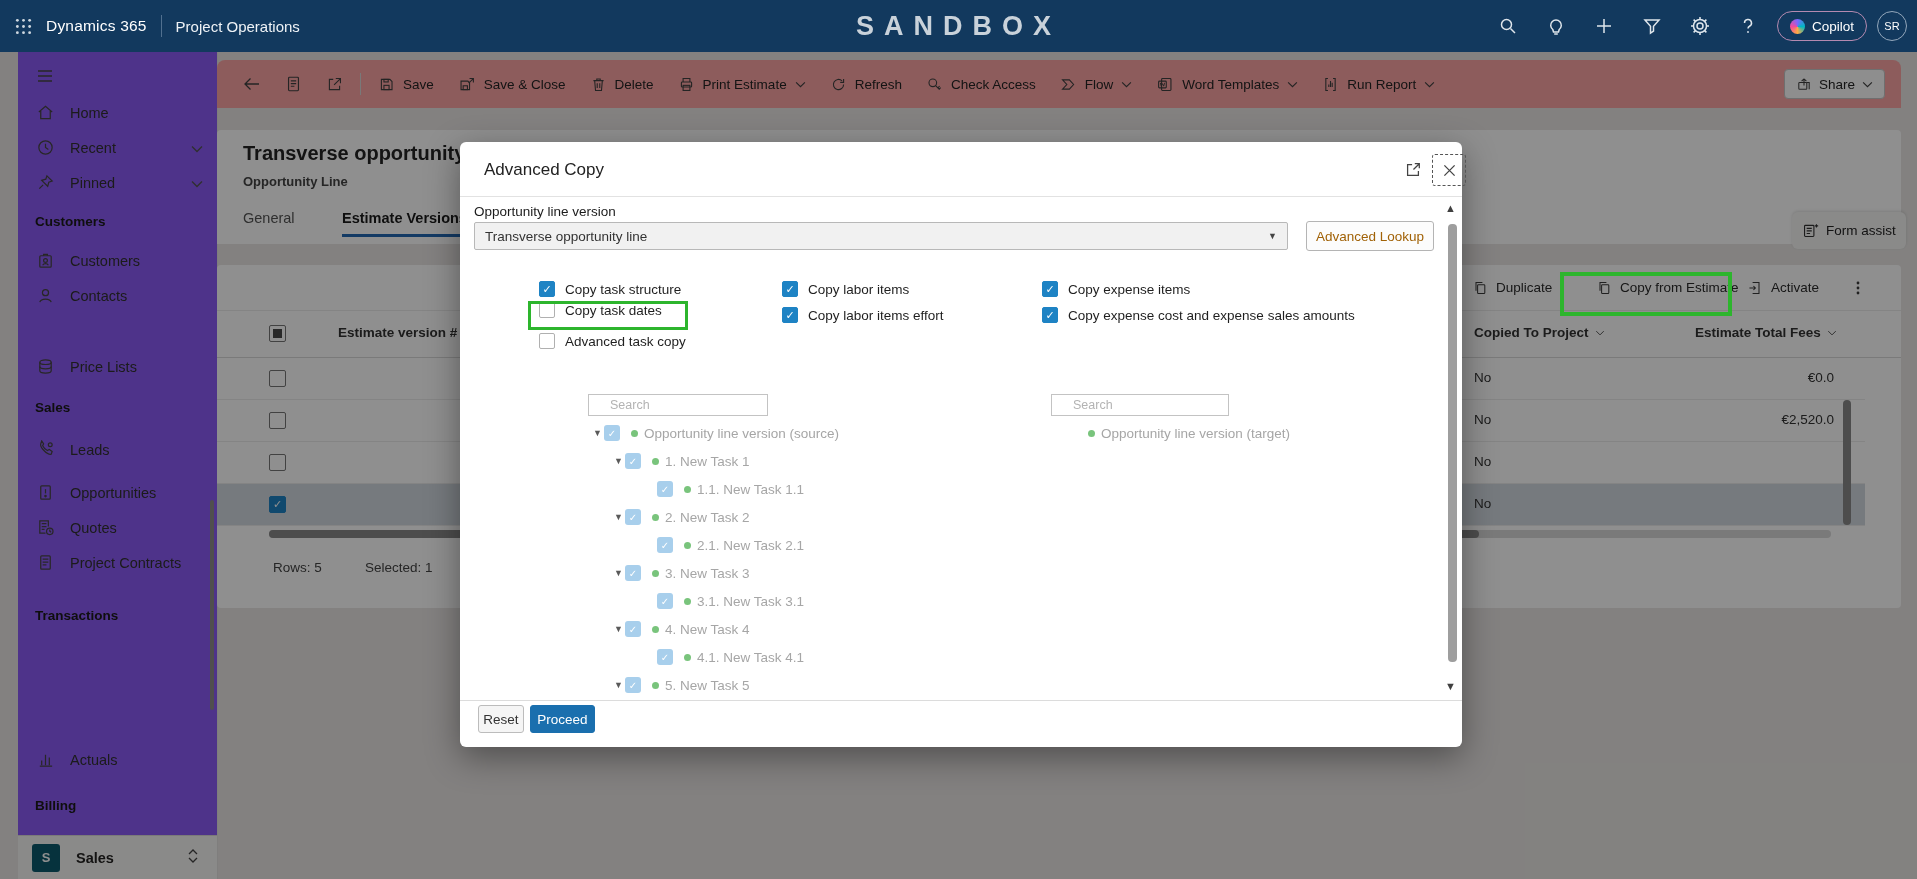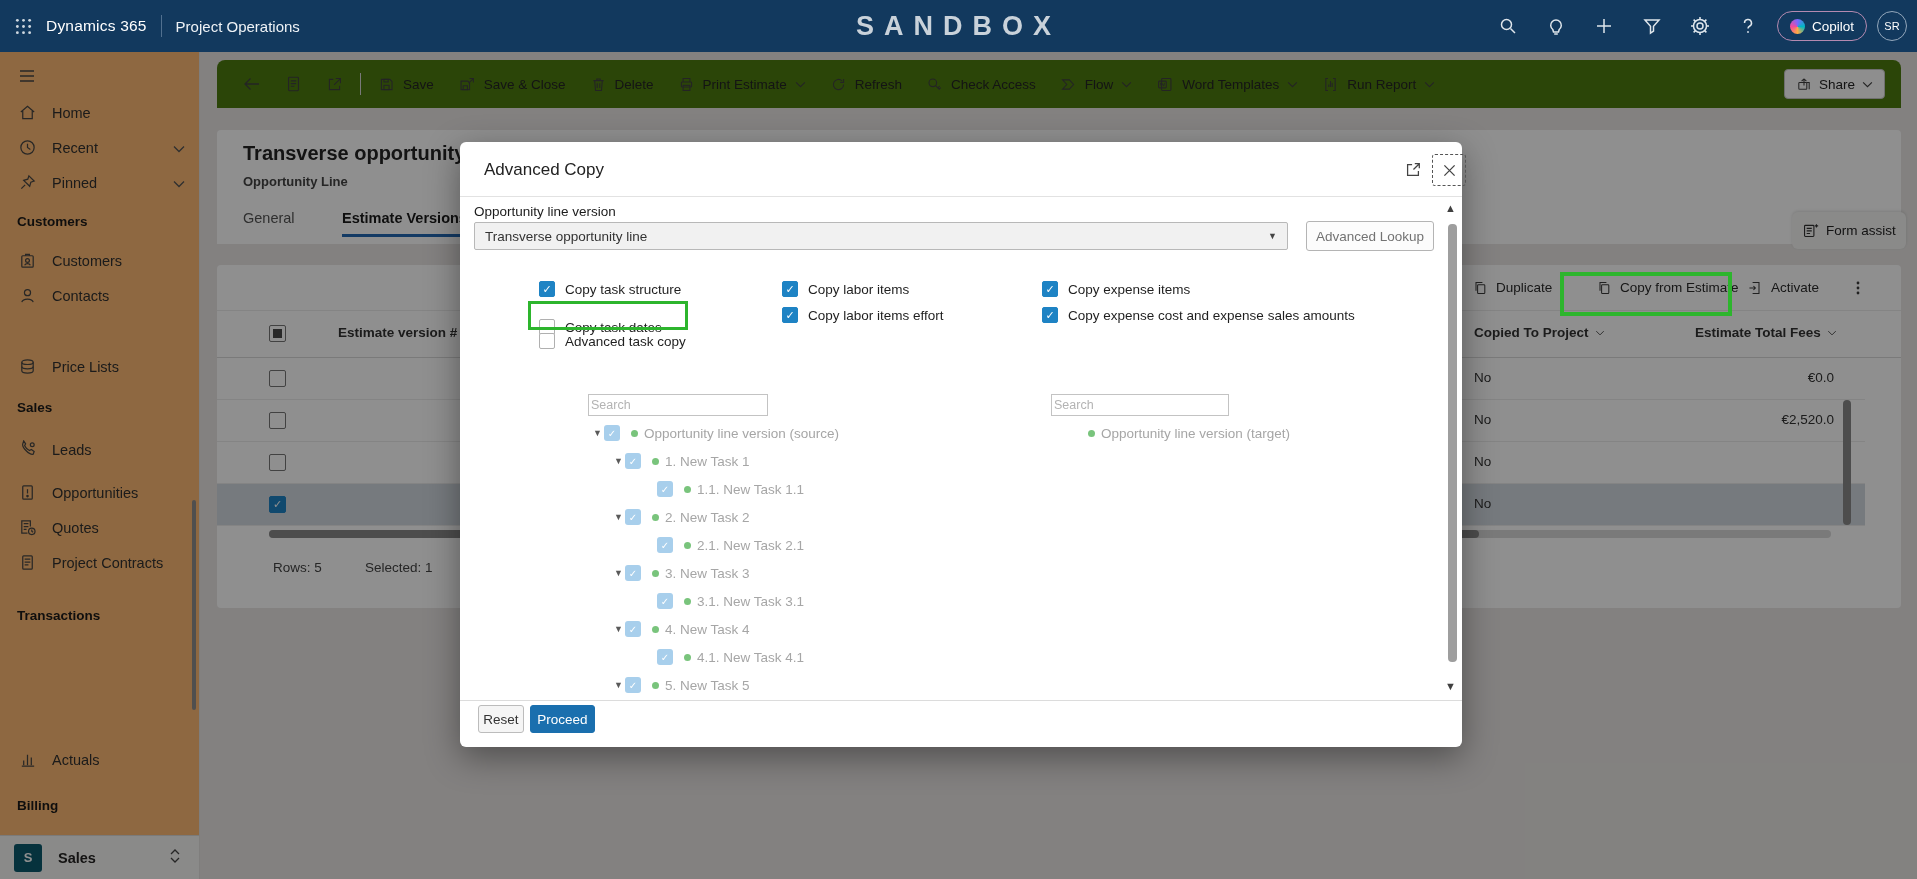--- a/index.html
+++ b/index.html
@@ -17,34 +17,34 @@
   .tb-env { position:absolute; left:50%; top:50%; transform:translate(-50%,-50%); font-size:27px; font-weight:600; letter-spacing:10px; color:#c9d2da; }
   .tb-right { position:absolute; right:10px; top:0; height:52px; display:flex; align-items:center; gap:10px; }
   .tb-ic { width:38px; height:38px; display:flex; align-items:center; justify-content:center; cursor:pointer; }
   .tb-ic svg { stroke:#dfe6ec; fill:none; stroke-width:1.5; }
   .copilot { height:30px; border:1px solid #b48ab0; border-radius:15px; display:flex; align-items:center; gap:7px; padding:0 12px; cursor:pointer; }
   .copilot-logo { width:15px; height:15px; border-radius:50%; background:conic-gradient(#7b66ff,#00b7c3,#ffaa44,#f04a9c,#7b66ff); }
   .copilot span { font-size:13.5px; color:#fff; }
   .avatar { width:30px; height:30px; border-radius:50%; border:1px solid #93a7bb; display:flex; align-items:center; justify-content:center; font-size:11px; color:#fff; cursor:pointer; }
 
   
-  .sidebar { position:absolute; left:0; top:52px; width:200px; height:827px; background:#fdba74; border-right:1px solid #e3e1df; }
+  .sidebar { position:absolute; left:18px; top:52px; width:200px; height:827px; background:#8b5cf6; border-right:1px solid #e3e1df; }
   .sbi { position:absolute; left:0; width:100%; height:35px; display:flex; align-items:center; padding-left:17px; cursor:pointer; color:#323130; font-size:14.5px; }
   .sbi .sb-ic { width:20px; height:20px; margin-right:15px; display:flex; align-items:center; justify-content:center; }
   .sb-ic svg { stroke:#484644; fill:none; stroke-width:1.3; }
   .sb-label { position:absolute; left:17px; font-size:13.5px; font-weight:bold; color:#1b1a19; }
   .sb-chev { position:absolute; right:14px; }
   .sb-scroll { position:absolute; right:3px; top:448px; width:4px; height:210px; background:#8f8d8b; border-radius:2px; }
   .sb-bottom { position:absolute; left:0; bottom:0; width:100%; height:44px; border-top:1px solid #dcdad8; background:#f7f6f5; display:flex; align-items:center; padding-left:14px; cursor:pointer; }
   .sb-square { width:28px; height:28px; border-radius:3px; background:#0b5a6e; color:#fff; font-size:13px; font-weight:bold; display:flex; align-items:center; justify-content:center; }
   .sb-bottom .area-label { margin-left:16px; font-size:14.5px; font-weight:bold; color:#242322; }
   .updown { position:absolute; right:18px; }
 
   
-  .cmdbar { position:absolute; left:217px; top:60px; width:1684px; height:48px; background:#4d7c0f; border-radius:8px 8px 0 0; display:flex; align-items:center; padding-left:14px; }
+  .cmdbar { position:absolute; left:217px; top:60px; width:1684px; height:48px; background:#fca5a5; border-radius:8px 8px 0 0; display:flex; align-items:center; padding-left:14px; }
   .cmd { display:flex; align-items:center; gap:8px; padding:0 12px; height:34px; border-radius:3px; cursor:pointer; color:#242424; font-size:13.5px; white-space:nowrap; }
   .cmd svg { stroke:#404040; fill:none; stroke-width:1.3; }
   .cmd-sep { width:1px; height:22px; background:#d8d8d8; margin:0 5px; }
   .share-btn { position:absolute; right:16px; top:9px; height:30px; border:1px solid #c6c6c6; border-radius:4px; background:#fdfdfd; display:flex; align-items:center; gap:7px; padding:0 11px; font-size:13.5px; color:#242424; cursor:pointer; }
   .share-btn svg { stroke:#404040; fill:none; stroke-width:1.3; }
 
   
   .header-card { position:absolute; left:217px; top:130px; width:1684px; height:114px; background:#fff; border-radius:4px 4px 0 0; }
   .page-title { position:absolute; left:26px; top:12px; font-size:20px; font-weight:bold; color:#242424; white-space:nowrap; }
   .page-subtitle { position:absolute; left:26px; top:44px; font-size:13px; font-weight:bold; color:#444; }
@@ -79,25 +79,25 @@
   
   .modal { position:absolute; left:460px; top:142px; width:1002px; height:605px; background:#fff; border-radius:6px; box-shadow:0 10px 34px rgba(0,0,0,.4); z-index:100; }
   .m-title { position:absolute; left:24px; top:18px; font-size:17px; font-weight:normal; color:#222; }
   .m-popout { position:absolute; left:944px; top:19px; cursor:pointer; }
   .m-popout svg, .m-close svg { stroke:#444; fill:none; stroke-width:1.4; }
   .m-close { position:absolute; left:972px; top:12px; width:34px; height:32px; border:1px dashed #555; border-radius:3px; display:flex; align-items:center; justify-content:center; cursor:pointer; }
   .m-hdiv { position:absolute; left:0; top:54px; width:100%; height:1px; background:#e2e2e2; }
   .m-field-label { position:absolute; left:14px; top:62px; font-size:13.5px; color:#1b1b1b; }
   .m-select { position:absolute; left:14px; top:80px; width:814px; height:28px; background:#f1f1f1; border:1px solid #b8b8b8; border-radius:2px; display:flex; align-items:center; padding:0 10px; font-size:13.5px; color:#333; cursor:pointer; }
   .m-select .sel-arrow { position:absolute; right:10px; font-size:9px; color:#444; }
-  .m-lookup { position:absolute; left:846px; top:79px; width:128px; height:30px; background:#fcfcfc; border:1px solid #b4b4b4; border-radius:3px; display:flex; align-items:center; justify-content:center; font-size:13.5px; color:#737373; cursor:pointer; }
+  .m-lookup { position:absolute; left:846px; top:79px; width:128px; height:30px; background:#fcfcfc; border:1px solid #b4b4b4; border-radius:3px; display:flex; align-items:center; justify-content:center; font-size:13.5px; color:#a16207; cursor:pointer; }
   .m-opt { position:absolute; height:18px; display:flex; align-items:center; gap:10px; font-size:13.5px; color:#1f1f1f; }
   .m-cb { width:16px; height:16px; border:1px solid #b0b0b0; border-radius:2px; background:#fff; cursor:pointer; flex:0 0 auto; }
   .m-cb.checked { background:#1e83c4; border-color:#1e83c4; color:#fff; display:flex; align-items:center; justify-content:center; font-size:11px; }
-  .m-search { position:absolute; width:180px; height:22px; border:1px solid #c3c3c3; font-size:12.5px; color:#555; padding:0 2px; background:#fff; }
+  .m-search { position:absolute; width:180px; height:22px; border:1px solid #c3c3c3; font-size:12.5px; color:#555; padding:0 21px; background:#fff; }
   .m-search::placeholder { color:#b3b3b3; }
   .tree-row { position:absolute; height:20px; display:flex; align-items:center; }
   .t-arrow { font-size:9px; color:#5a5a5a; width:11px; flex:0 0 auto; cursor:pointer; }
   .t-cb { width:16px; height:16px; border-radius:3px; background:#a8cfec; color:#fff; display:flex; align-items:center; justify-content:center; font-size:10px; margin-right:11px; cursor:pointer; flex:0 0 auto; }
   .t-dot { width:7px; height:7px; border-radius:50%; background:#79c47c; margin-right:6px; flex:0 0 auto; }
   .t-label { font-size:13.5px; color:#a6a6a6; white-space:nowrap; }
   .m-scroll-up { position:absolute; left:985px; top:60px; font-size:11px; color:#3f3f3f; }
   .m-scroll-down { position:absolute; left:985px; top:538px; font-size:11px; color:#3f3f3f; }
   .m-scroll-thumb { position:absolute; left:988px; top:82px; width:9px; height:438px; background:#9e9e9e; border-radius:4px; }
   .m-fdiv { position:absolute; left:0; top:558px; width:100%; height:1px; background:#dcdcdc; }
@@ -541,21 +541,21 @@
     <div class="m-select">
       <span>Transverse opportunity line</span>
       <span class="sel-arrow">▼</span>
     </div>
     <div class="m-lookup">Advanced Lookup</div>
 
     <div class="m-opt" style="left:79px; top:138px">
       <span class="m-cb checked">✓</span>
       <span>Copy task structure</span>
     </div>
-    <div class="m-opt" style="left:79px; top:176px">
+    <div class="m-opt" style="left:79px; top:159px">
       <span class="m-cb"></span>
       <span>Copy task dates</span>
     </div>
     <div class="m-opt" style="left:79px; top:190px">
       <span class="m-cb"></span>
       <span>Advanced task copy</span>
     </div>
     <div class="m-opt" style="left:322px; top:138px">
       <span class="m-cb checked">✓</span>
       <span>Copy labor items</span>

